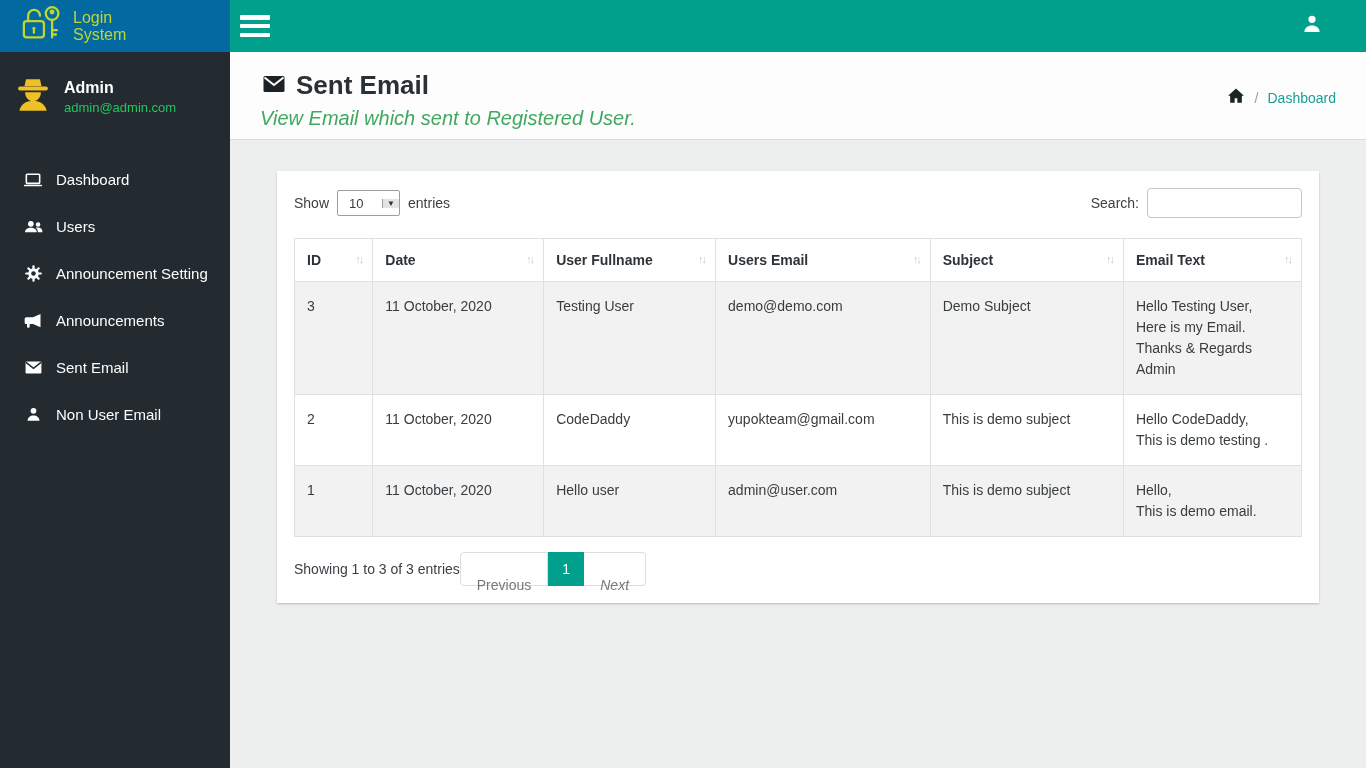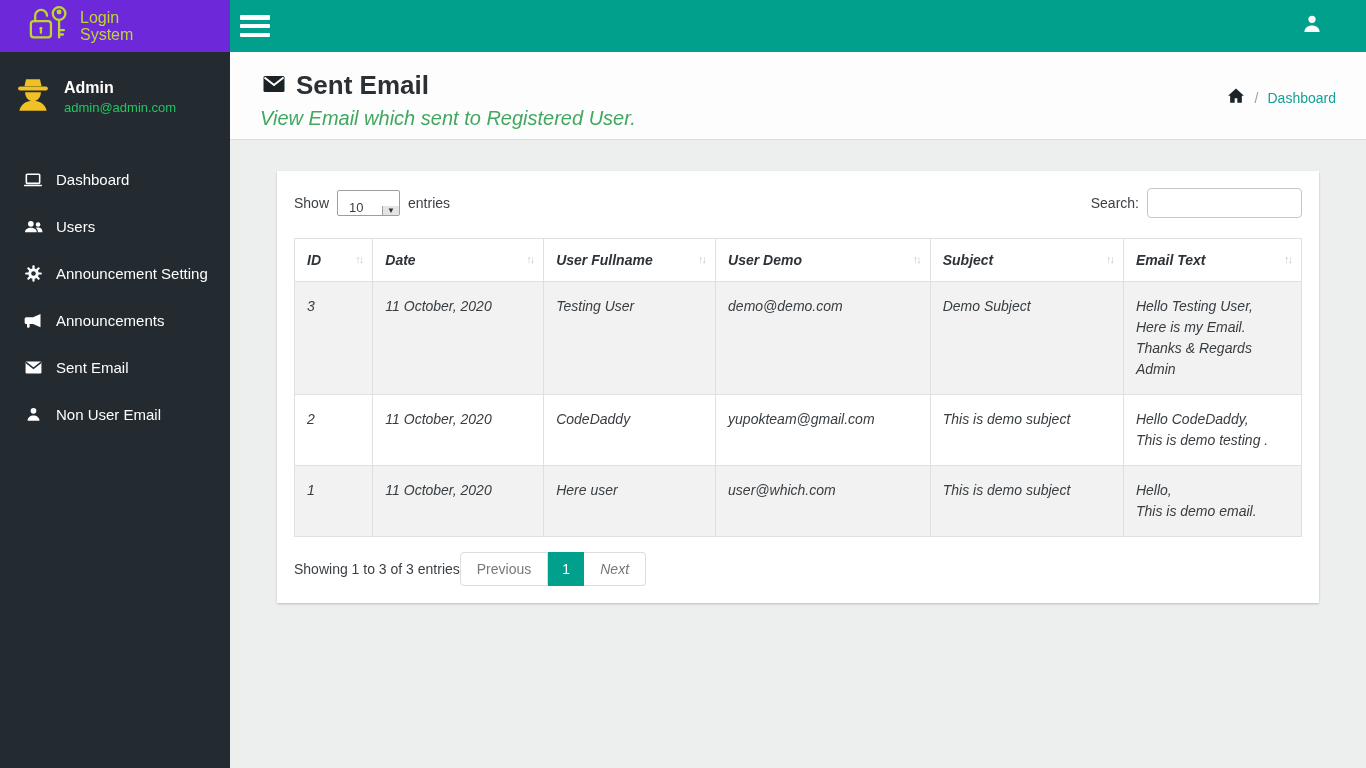--- a/index.html
+++ b/index.html
@@ -1,20 +1,20 @@
 <!DOCTYPE html>
 <html><head>
 <meta charset="utf-8">
 <style>
   * { margin:0; padding:0; box-sizing:border-box; }
   html,body { width:1366px; height:768px; font-family:"Liberation Sans","DejaVu Sans",sans-serif; background:#edeeee; overflow:hidden; }
 
   
   .topbar { position:absolute; top:0; left:0; width:1366px; height:52px; background:#00a08c; display:flex; align-items:stretch; z-index:5; }
-  .logo-block { width:230px; height:52px; background:#6d28d9; display:flex; align-items:center; padding-left:28px; cursor:pointer; }
+  .logo-block { width:230px; height:52px; background:#0369a1; display:flex; align-items:center; padding-left:21px; cursor:pointer; }
   .logo-text { color:#bed630; font-size:16px; line-height:17px; margin-left:8px; font-weight:400; }
   .hamburger { width:30px; height:22px; margin:15px 0 0 10px; display:flex; flex-direction:column; justify-content:space-between; cursor:pointer; }
   .hamburger span { display:block; height:4.5px; background:#fff; border-radius:1px; }
   .topbar-right { margin-left:auto; display:flex; align-items:center; padding-right:42px; }
   .user-btn { cursor:pointer; display:flex; align-items:center; }
 
   
   .sidebar { position:absolute; top:52px; left:0; width:230px; height:716px; background:#232b30; color:#fff; }
   .admin-panel { display:flex; align-items:center; padding:24px 14px 20px 14px; }
   .admin-meta { margin-left:12px; }
@@ -33,38 +33,38 @@
   .breadcrumb { position:absolute; right:30px; top:34px; display:flex; align-items:center; }
   .crumb-sep { color:#9aa0a4; margin:0 9px; font-size:14px; }
   .crumb-link { color:#17a098; font-size:14px; cursor:pointer; }
 
   
   .content { position:absolute; top:141px; left:230px; width:1136px; height:627px; background:#edeeee; }
   .card { margin:30px 47px; width:1042px; background:#fff; box-shadow:0 1px 2px rgba(0,0,0,.22); padding:17px; }
 
   .controls { display:flex; justify-content:space-between; align-items:center; height:30px; }
   .length-ctl { display:flex; align-items:center; font-size:14px; color:#3a3f44; }
-  .select { display:inline-flex; align-items:flex-end; border:1px solid #9e9e9e; border-radius:2px; height:26px; margin:0 8px; background:#fff; cursor:pointer; }
+  .select { display:inline-flex; align-items:center; border:1px solid #9e9e9e; border-radius:2px; height:26px; margin:0 8px; background:#fff; cursor:pointer; }
   .select-value { width:44px; font-size:13px; color:#3a3f44; display:flex; align-items:center; padding-left:11px; }
   .select-arrow { width:17px; background:#e4e4e4; border-left:1px solid #9e9e9e; display:flex; align-items:center; justify-content:center; font-size:8px; color:#333; }
   .search-ctl { display:flex; align-items:center; font-size:14px; color:#3a3f44; }
   .search-ctl input { margin-left:8px; width:155px; height:30px; border:1px solid #c3c7c9; border-radius:4px; padding:0 8px; font-size:14px; outline:none; }
 
   
   table.grid { width:100%; border-collapse:collapse; margin-top:20px; font-size:14px; color:#383d41; }
-  .grid th, .grid td { border:1px solid #e0e0e0; text-align:left; vertical-align:top;font-style:italic; }
+  .grid th, .grid td { border:1px solid #e0e0e0; text-align:left; vertical-align:top; }
   .grid th { padding:13px 10px 13px 12px; font-weight:700; color:#2e3338; cursor:pointer; }
   .grid td { padding:14px 12px; line-height:21px; }
   .grid tr.stripe td { background:#f2f2f2; }
   .sort-icon { float:right; color:#c8cacc; font-size:11px; letter-spacing:-2px; font-weight:400; margin-top:1px; }
 
   .table-footer { display:flex; align-items:center; margin-top:15px; }
   .info-text { font-size:14px; color:#3a3f44; }
   .pagination { display:inline-flex; }
-  .page-btn { height:34px; line-height:32px; border:1px solid #ddd; background:#fff; color:#76797c; font-size:14px; padding:0 16px; cursor:pointer; }
+  .page-btn { height:34px; line-height:32px; border:1px solid #ddd; background:#fff; color:#76797c; font-size:14px; padding:16px 16px; cursor:pointer; }
   .page-btn.prev { border-radius:4px 0 0 4px; }
   .page-btn.next { border-radius:0 4px 4px 0; border-left:none;font-style:italic; }
   .page-btn.current { background:#00a08c; border-color:#00a08c; color:#fff; padding:0; width:36px; text-align:center; }
 </style>
 </head>
 <body>
 
 <div class="topbar">
   <div class="logo-block">
     <span>
@@ -237,21 +237,21 @@
           <col style="width:169px">
         <col style="width:211px">
           <col style="width:190px">
           <col style="width:175px">
       </colgroup>
       <thead>
         <tr>
           <th><span>ID</span><span class="sort-icon">↑↓</span></th>
           <th><span>Date</span><span class="sort-icon">↑↓</span></th>
           <th><span>User Fullname</span><span class="sort-icon">↑↓</span></th>
-          <th><span>User Demo</span><span class="sort-icon">↑↓</span></th>
+          <th><span>Users Email</span><span class="sort-icon">↑↓</span></th>
           <th><span>Subject</span><span class="sort-icon">↑↓</span></th>
           <th><span>Email Text</span><span class="sort-icon">↑↓</span></th>
         </tr>
       </thead>
       <tbody>
         <tr class="stripe">
           <td>3</td>
           <td>11 October, 2020</td>
           <td>Testing User</td>
           <td>demo@demo.com</td>
@@ -270,22 +270,22 @@
           <td>yupokteam@gmail.com</td>
           <td>This is demo subject</td>
           <td>
             <div>Hello CodeDaddy,</div>
             <div>This is demo testing .</div>
           </td>
         </tr>
         <tr class="stripe">
           <td>1</td>
           <td>11 October, 2020</td>
-          <td>Here user</td>
-          <td>user@which.com</td>
+          <td>Hello user</td>
+          <td>admin@user.com</td>
           <td>This is demo subject</td>
           <td>
             <div>Hello,</div>
             <div>This is demo email.</div>
           </td>
         </tr>
       </tbody>
     </table>
 
     <div class="table-footer">

